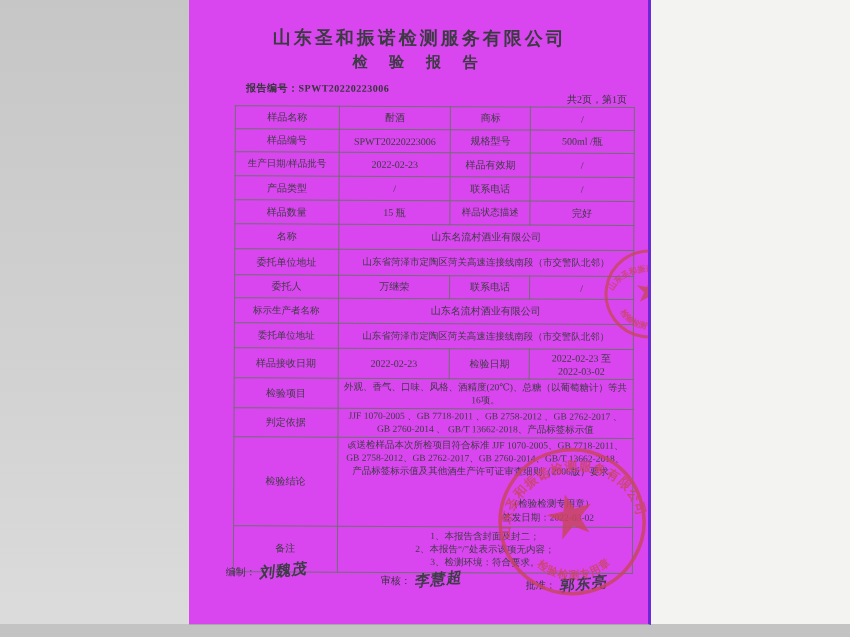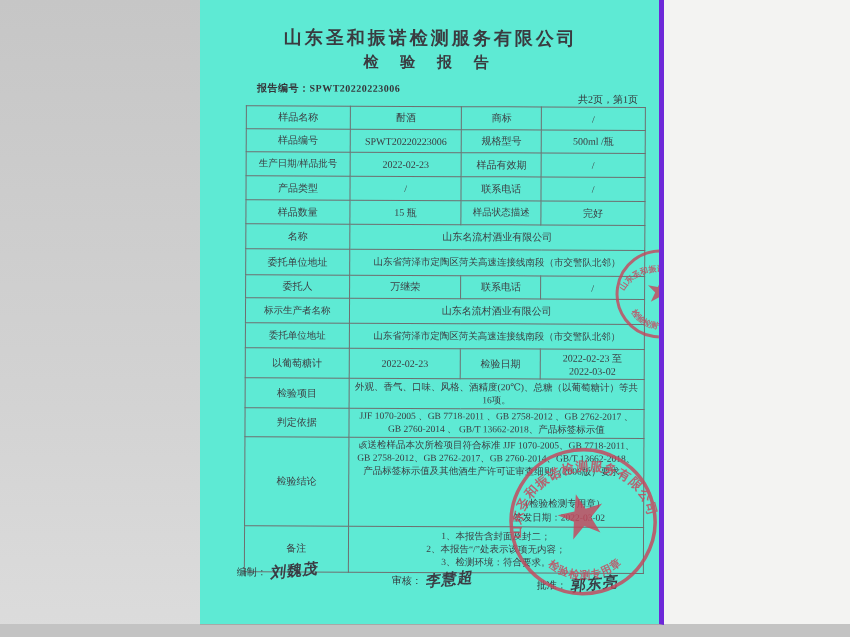--- a/index.html
+++ b/index.html
@@ -6,22 +6,22 @@
   .canvas{
     position:relative;width:850px;height:637px;overflow:hidden;
     background:#f3f3f2;
     font-family:"Liberation Serif","DejaVu Serif",serif;
     color:#35363a;
   }
   .band-left{position:absolute;left:0;top:0;width:201px;height:637px;
     background:linear-gradient(180deg,#c6c6c6 0%,#d2d2d2 60%,#dcdcdc 100%);}
   .band-bottom{position:absolute;left:0;top:624px;width:850px;height:13px;background:#c3c3c3;}
   .paper{
-    position:absolute;left:200px;top:0;width:459px;height:624px;
-    background:#5eead4;border-right:5px solid #6d28d9;border-bottom:1px solid #a8a8a6;
+    position:absolute;left:189px;top:0;width:459px;height:624px;
+    background:#d946ef;border-right:3px solid #6d28d9;border-bottom:1px solid #a8a8a6;
   }
   .content{position:absolute;left:0;top:0;width:100%;height:100%;transform:rotate(0.25deg);}
   .company-title{position:absolute;left:0;top:26px;width:100%;text-align:center;
     font-size:18px;font-weight:bold;letter-spacing:3px;color:#3a3b40;}
   .report-title{position:absolute;left:0;top:53px;width:100%;text-align:center;
     font-size:15px;font-weight:bold;letter-spacing:9px;color:#3a3b40;}
   .meta{position:absolute;left:0;top:80px;width:100%;height:24px;font-size:10px;}
   .report-no{position:absolute;left:56px;top:2px;letter-spacing:.5px;font-weight:bold;}
   .page-info{position:absolute;right:22px;top:12px;margin-left:36px;}
   table.report{
@@ -125,21 +125,21 @@
         </tr>
         <tr class="h25">
           <td class="small">标示生产者名称</td>
           <td colspan="3">山东名流村酒业有限公司</td>
         </tr>
         <tr class="h25">
           <td class="small">委托单位地址</td>
           <td colspan="3" class="small">山东省菏泽市定陶区菏关高速连接线南段（市交警队北邻）</td>
         </tr>
         <tr class="h30">
-          <td>以葡萄糖计</td>
+          <td>样品接收日期</td>
           <td>2022-02-23</td>
           <td>检验日期</td>
           <td class="pre">2022-02-23 至
 2022-03-02</td>
         </tr>
         <tr class="h30">
           <td>检验项目</td>
           <td colspan="3" class="left small">外观、香气、口味、风格、酒精度(20℃)、总糖（以葡萄糖计）等共16项。</td>
         </tr>
         <tr class="h28">

